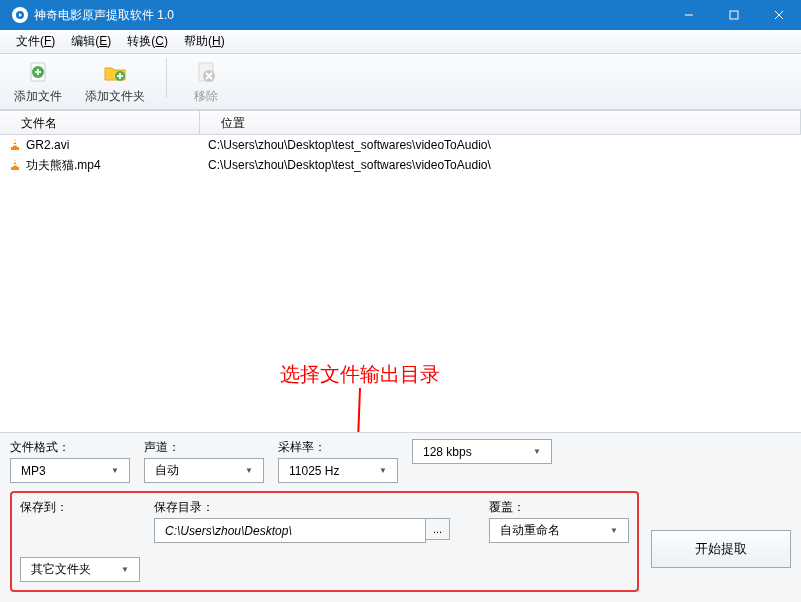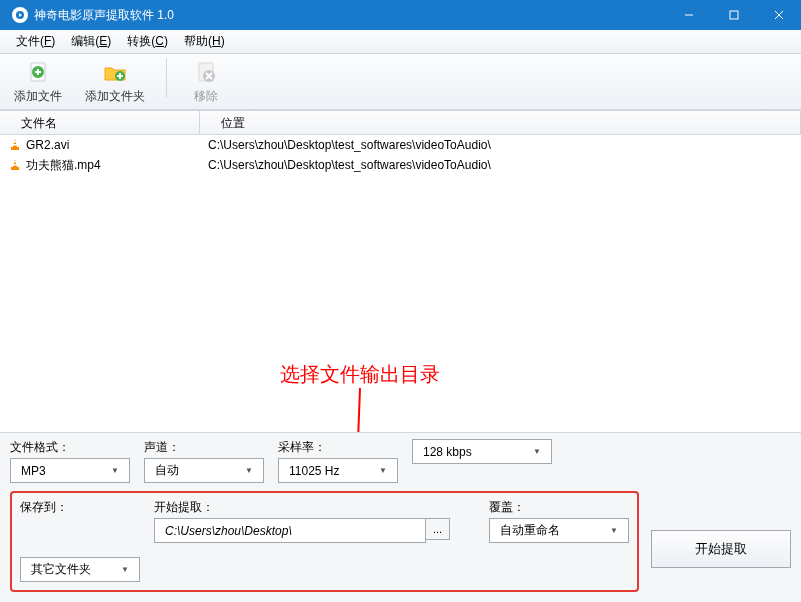--- a/index.html
+++ b/index.html
@@ -210,21 +210,21 @@
   <div class="save-row-wrap">
     <div class="save-box">
       <div class="setting-group" style="width:120px;gap:39px;">
         <label>保存到：</label>
         <div class="combo">
             <span>其它文件夹</span>
             <span class="arrow">▼</span>
           </div>
       </div>
       <div class="setting-group" style="flex:1;">
-        <label>开始提取：</label>
+        <label>保存目录：</label>
         <div class="path-input">
           <div class="combo" style="flex:1;">
               <span>C:\Users\zhou\Desktop\</span>
             </div>
           <div class="browse-btn">...</div>
         </div>
       </div>
       <div class="setting-group" style="width:140px;margin-left:25px;">
         <label>覆盖：</label>
         <div class="combo">

